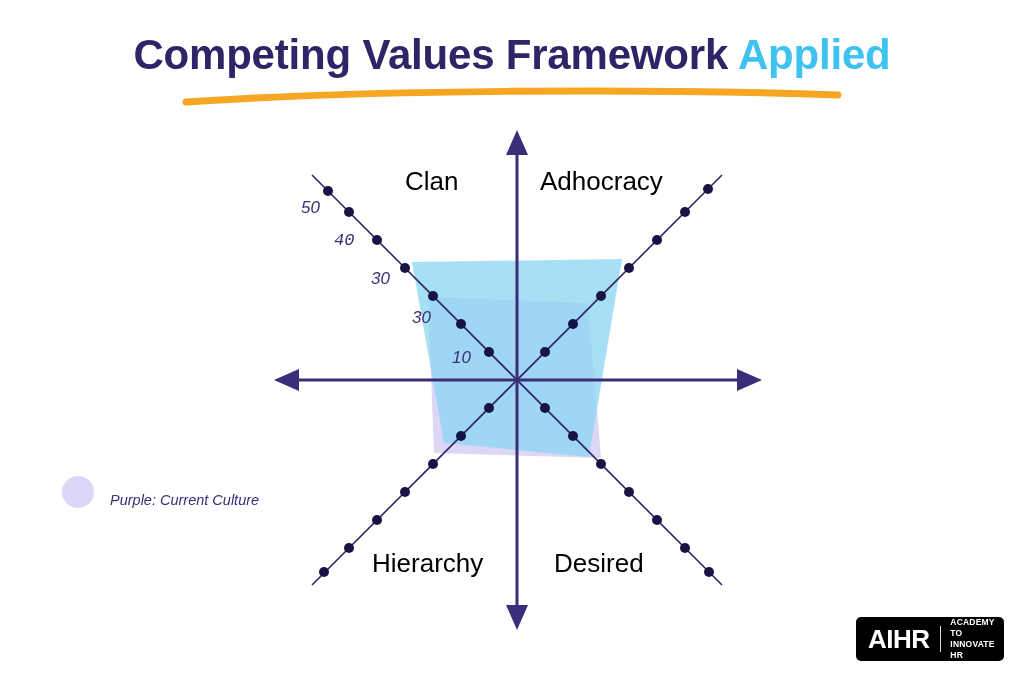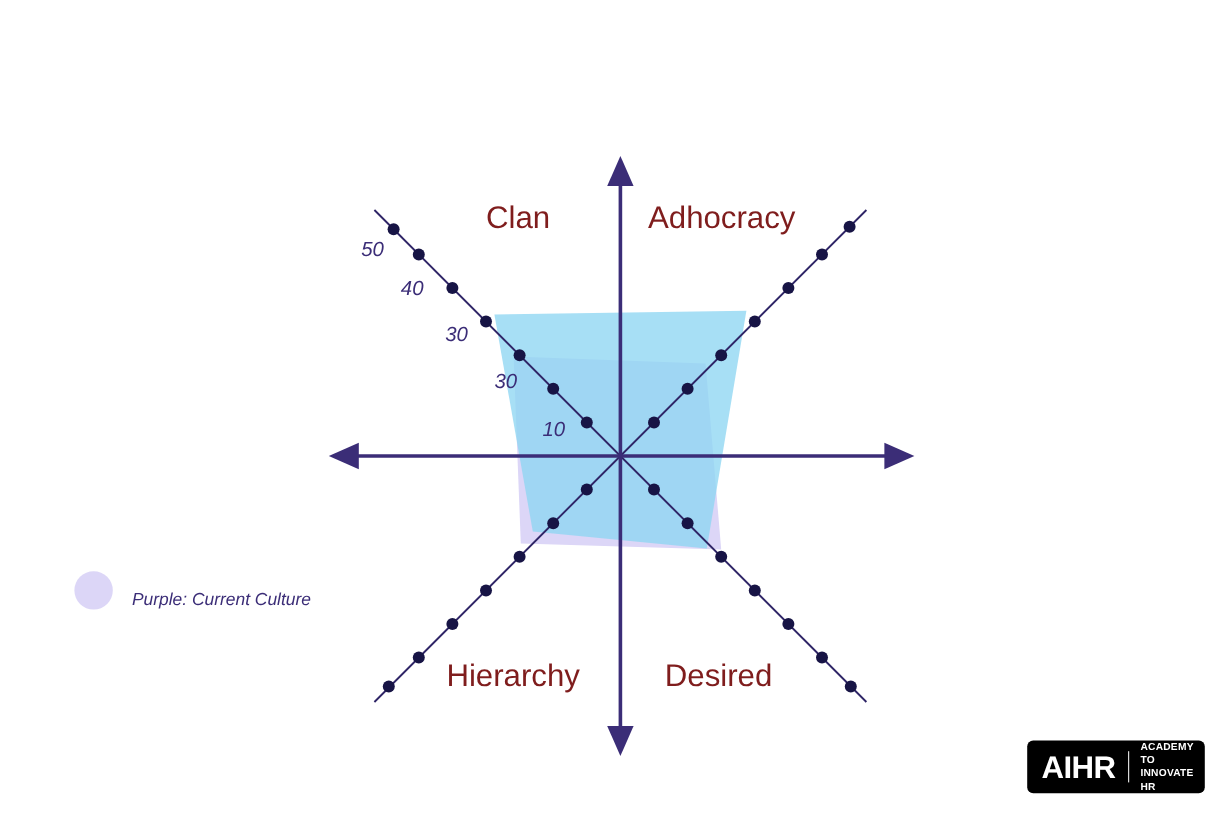--- a/index.html
+++ b/index.html
@@ -52,21 +52,21 @@
     left: 0;
     top: 0;
     width: 1024px;
     height: 680px;
   }
 
   
   .quad-label {
     position: absolute;
     font-size: 26px;
-    color: #7f1d1d;
+    color: #000000;
     font-family: "Liberation Sans", sans-serif;
     white-space: nowrap;
     text-align: right;
   }
   #quad-clan      { left: 405px; top: 166px; }
   #quad-adhocracy { left: 540px; top: 166px; }
   #quad-hierarchy { left: 372px; top: 548px; }
   #quad-market    { left: 554px; top: 548px; }
 
   
@@ -140,20 +140,26 @@
     font-weight: bold;
     line-height: 1.28;
     letter-spacing: 0.2px;
   }
 </style>
 </head>
 <body>
 
 <div id="stage">
 
+  <div id="title-block">
+    <div id="title-text"><span class="title-main">Competing Values Framework</span><span class="title-accent"> Applied</span></div>
+    <svg id="title-underline" viewBox="0 0 660 20">
+      <path d="M4 16 C 180 4, 460 2, 656 9" stroke="#f5a623" stroke-width="7" fill="none" stroke-linecap="round"></path>
+    </svg>
+  </div>
 
   <svg id="chart" viewBox="0 0 1024 680">
 
     <g>
 
       <polygon points="428,297 588,303 601,458 434,453" fill="#dcd6f7"></polygon>
 
       <polygon points="412,262 622,259 589,457 444,443" fill="#8ed6f2" fill-opacity="0.78"></polygon>
     </g>
 
@@ -199,21 +205,21 @@
       <circle cx="461" cy="436" r="5"></circle>
       <circle cx="433" cy="464" r="5"></circle>
       <circle cx="405" cy="492" r="5"></circle>
       <circle cx="377" cy="520" r="5"></circle>
       <circle cx="349" cy="548" r="5"></circle>
       <circle cx="324" cy="572" r="5"></circle>
     </g>
   </svg>
 
   <div class="tick-label" style="left:301px; top:198px;">50</div>
-  <div class="tick-label" style="left:334px; top:231px;">40</div>
+  <div class="tick-label" style="left:334px; top:231px;font-family:Liberation Mono, monospace;">40</div>
   <div class="tick-label" style="left:371px; top:269px;">30</div>
   <div class="tick-label" style="left:412px; top:308px;">30</div>
   <div class="tick-label" style="left:452px; top:348px;">10</div>
 
   <div class="quad-label" id="quad-clan">Clan</div>
   <div class="quad-label" id="quad-hierarchy">Hierarchy</div>
   <div class="quad-label" id="quad-adhocracy">Adhocracy</div>
   <div class="quad-label" id="quad-market">Desired</div>
 
   <div id="legend">

